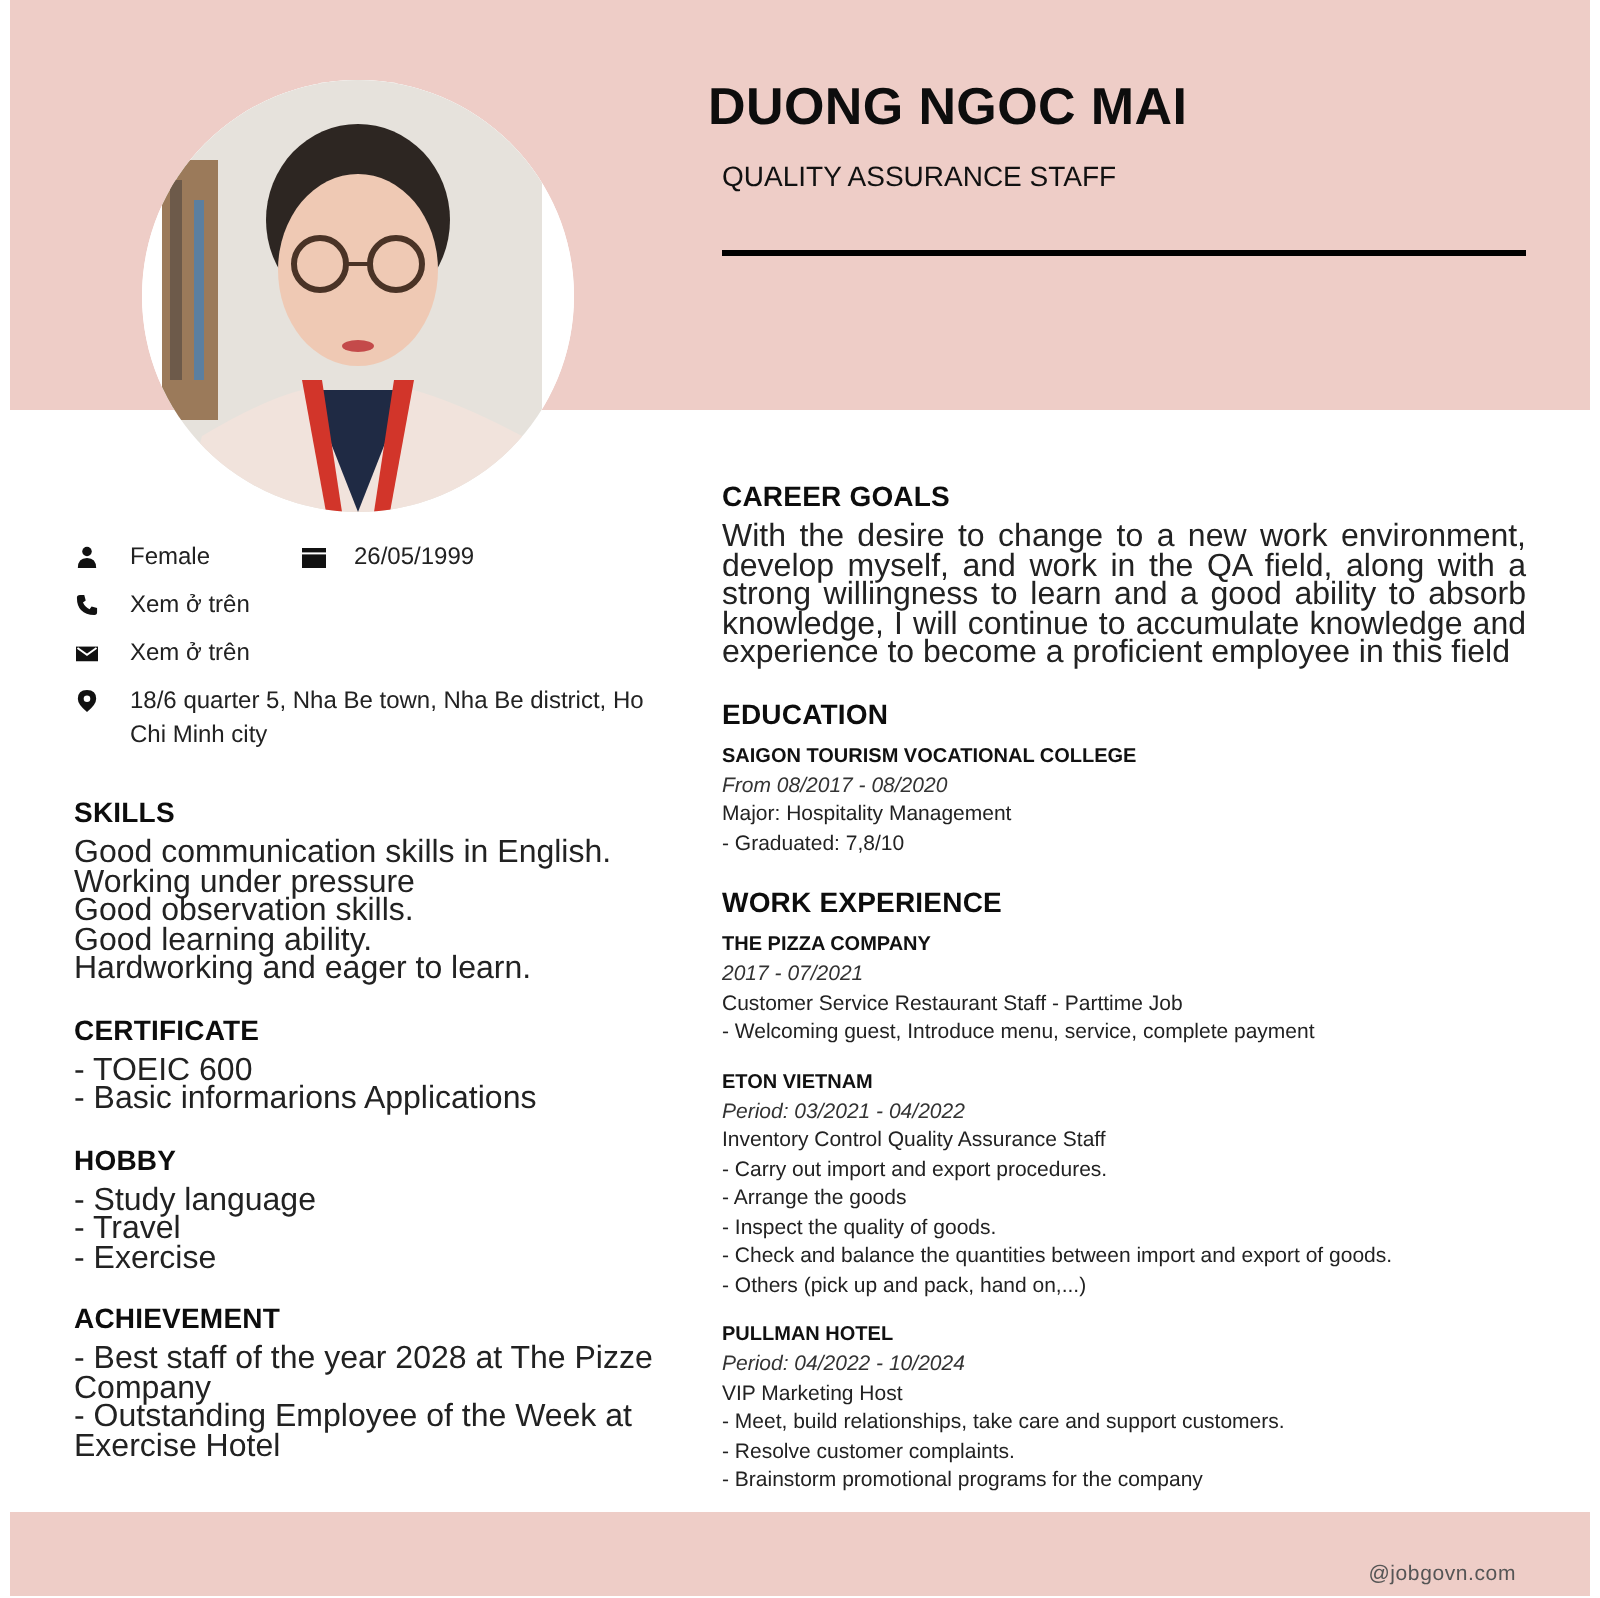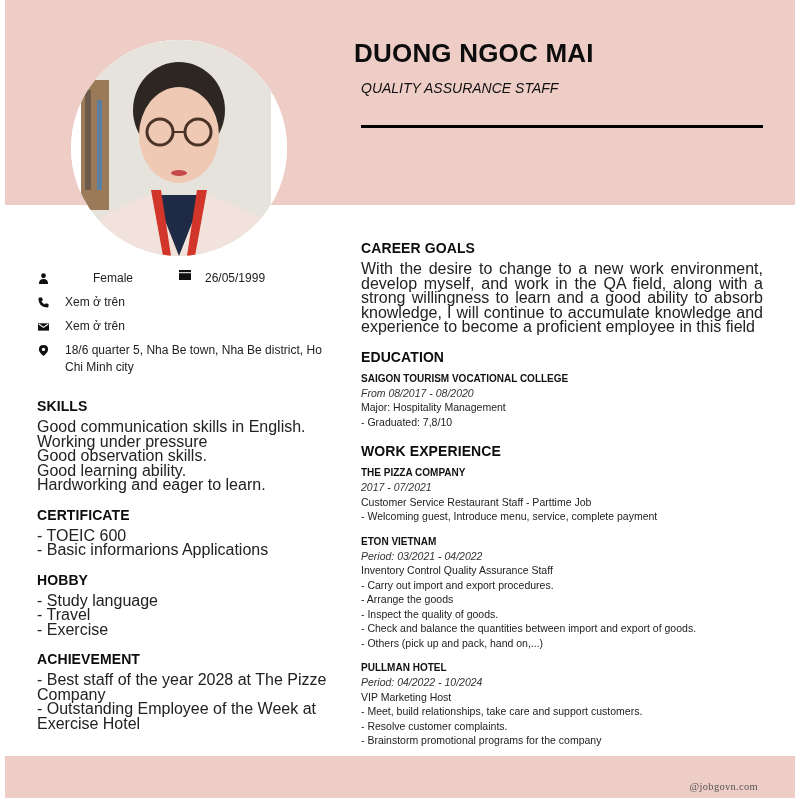--- a/index.html
+++ b/index.html
@@ -1,37 +1,37 @@
 <!DOCTYPE html>
 <html><head>
   <meta charset="utf-8">
   <style>
     * { box-sizing: border-box; margin: 0; padding: 0; }
     html, body { width: 800px; height: 799px; background: #ffffff; overflow: hidden; }
     body { position: relative; font-family: "Liberation Sans", "DejaVu Sans", sans-serif; color: #1a1a1a; }
 
     .header-band { position: absolute; left: 5px; top: 0; width: 790px; height: 205px; background: #eecdc7; }
     .footer-band { position: absolute; left: 5px; top: 756px; width: 790px; height: 42px; background: #eecdc7; }
-    .footer-text { position: absolute; right: 37px; top: 25px; font-family: Liberation Serif, serif; font-size: 10.5px; color: #555; letter-spacing: 0.3px; }
+    .footer-text { position: absolute; right: 37px; top: 25px; font-family: Liberation Sans, sans-serif; font-size: 10.5px; color: #555; letter-spacing: 0.3px; }
 
     .avatar { position: absolute; left: 71px; top: 40px; width: 216px; height: 216px; border-radius: 50%; background: #fff; overflow: hidden; }
     .avatar svg { width: 100%; height: 100%; display: block; }
 
     .name { position: absolute; left: 354px; top: 38px; font-size: 26px; font-weight: 700; color: #0d0d0d; letter-spacing: 0.2px; }
-    .job-title { position: absolute; left: 361px; top: 80px; font-size: 14px; color: #111; font-style: italic; }
+    .job-title { position: absolute; left: 361px; top: 80px; font-size: 14px; color: #111; }
     .title-rule { position: absolute; left: 361px; top: 125px; width: 402px; height: 3px; background: #000; }
 
     .left-col { position: absolute; left: 37px; top: 270px; width: 290px; }
     .right-col { position: absolute; left: 361px; top: 240px; width: 402px; }
 
     .contact-row { display: flex; align-items: flex-start; font-size: 12px; color: #222; line-height: 17px; margin-bottom: 7px; }
     .contact-row .ico { width: 28px; flex: 0 0 28px; height: 17px; display: flex; align-items: center; justify-content: flex-start; padding-left: 1px; }
     .contact-row .ico svg { width: 11px; height: 11px; }
     .contact-row .val { flex: 1; }
-    .contact-row .inline-pair { display: flex; align-items: flex-start; margin-left: 28px; }
+    .contact-row .inline-pair { display: flex; align-items: center; }
     .contact-row .inline-pair .ico2 { width: 26px; margin-left: 30px; display: flex; align-items: center; }
     .contact-row .inline-pair .ico2 svg { width: 12px; height: 10px; }
 
     .section-title { font-size: 14px; font-weight: 700; color: #0d0d0d; margin-bottom: 6px; letter-spacing: 0.1px; }
     .section { margin-bottom: 14px; }
     .plain-list { font-size: 16px; line-height: 14.5px; color: #222; list-style: none; }
 
     .goals-text { font-size: 16px; line-height: 14.5px; color: #222; text-align: justify; }
     .entry { margin-bottom: 10px; }
     .entry-name { font-size: 10px; font-weight: 700; color: #111; line-height: 15px; }

